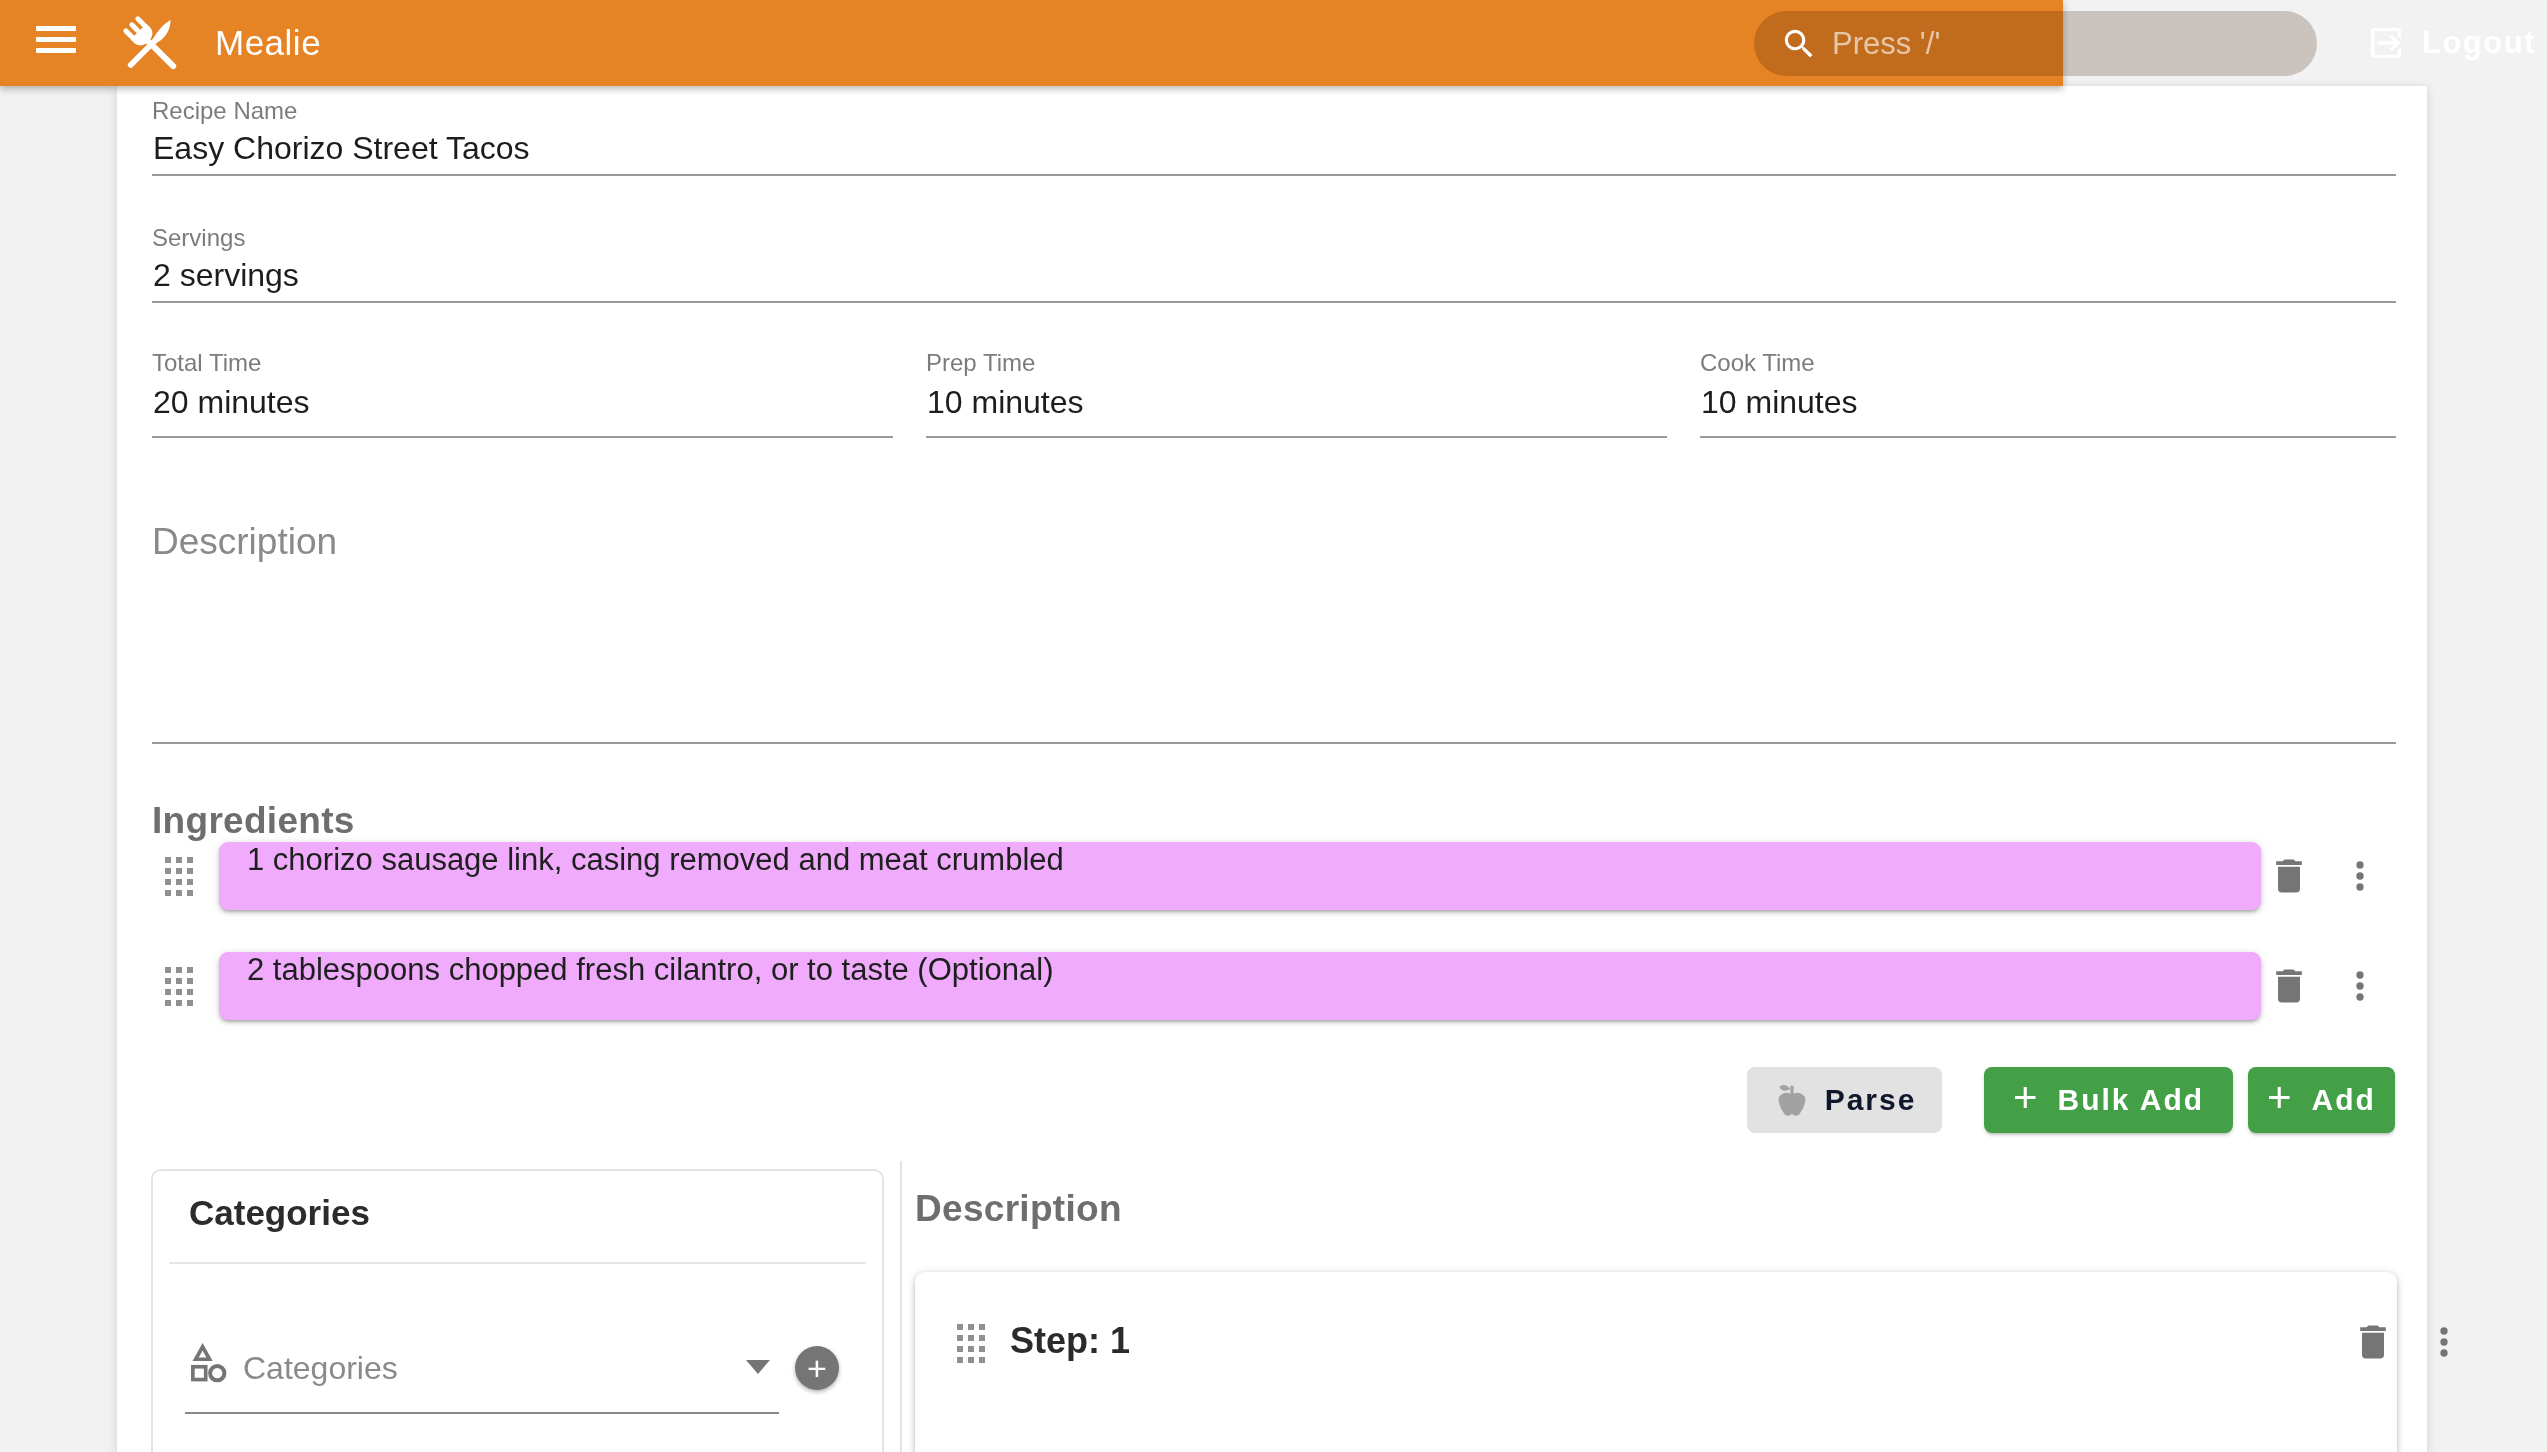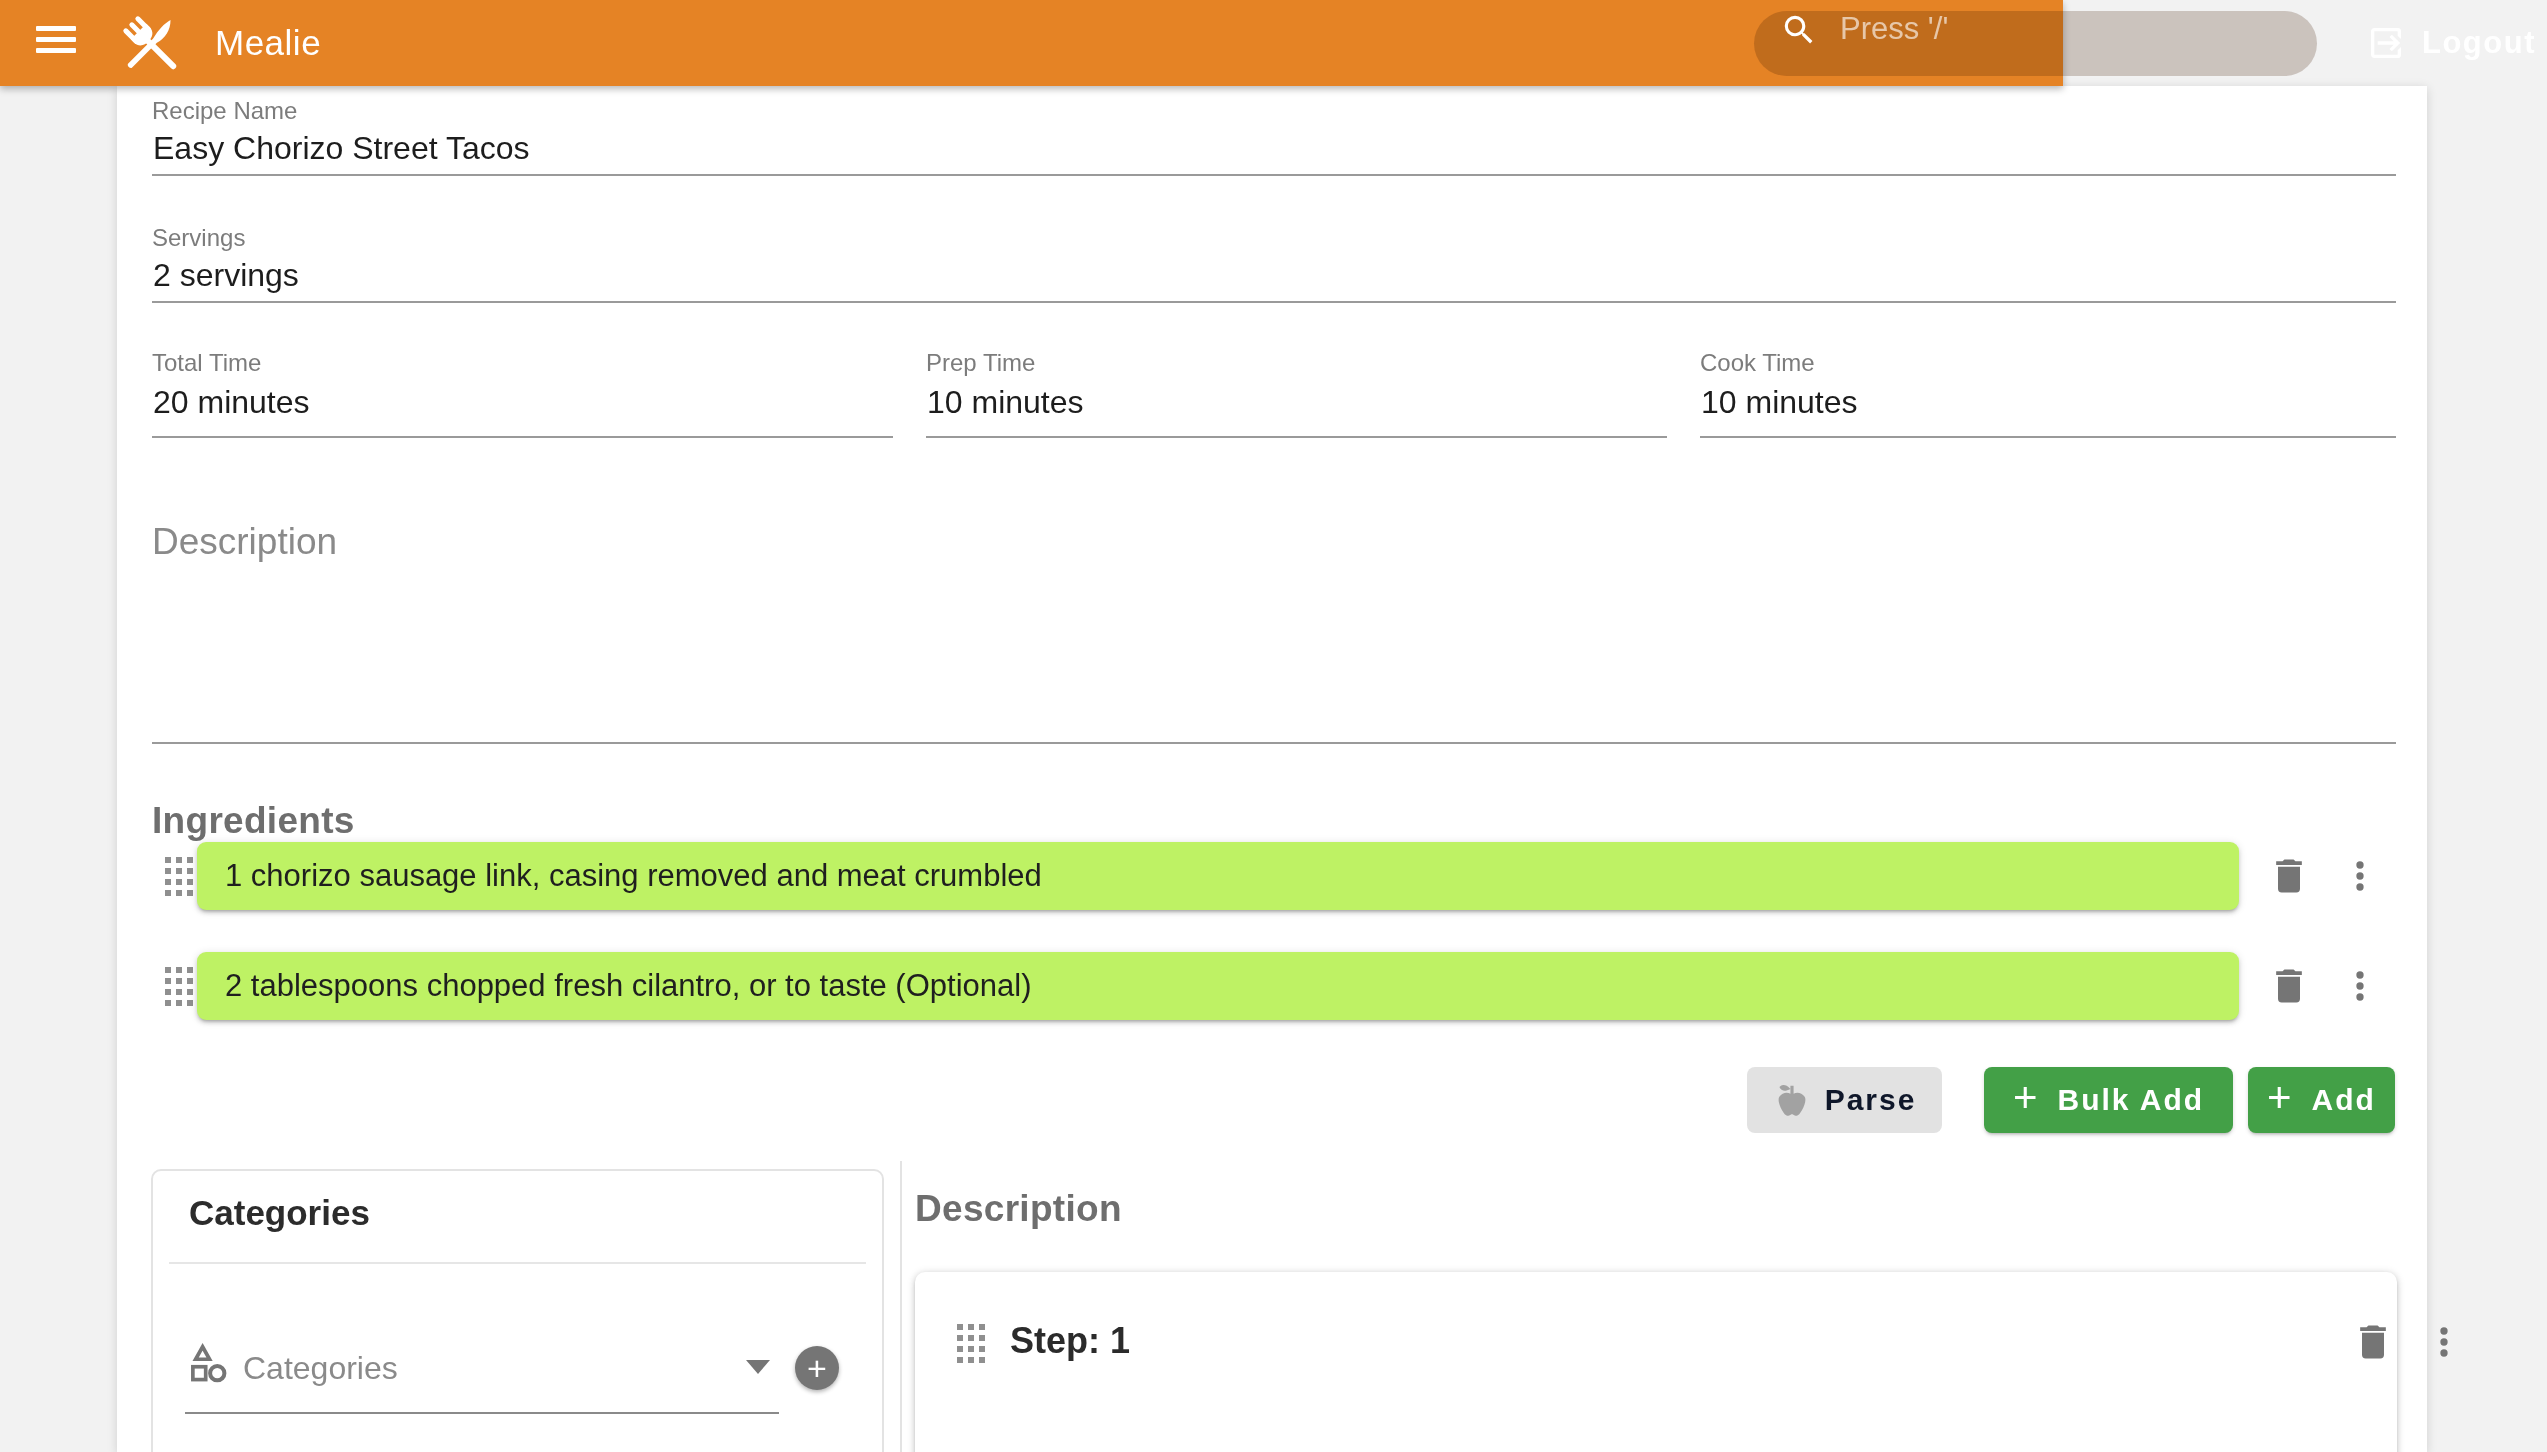--- a/index.html
+++ b/index.html
@@ -18,21 +18,21 @@
     box-shadow:0 3px 7px rgba(0,0,0,.28);
     z-index:50;
   }
   .hamburger{left:34px;top:24px;width:48px;height:40px;cursor:pointer;padding:2px;}
   .hamburger span{display:block;width:40px;height:5px;background:#fff;border-radius:1px;margin:0 0 6px 0;}
   .logo{left:115px;top:12px;width:74px;height:66px;}
   .app-title{left:215px;top:0;height:86px;line-height:86px;color:#fff;font-size:35px;font-weight:500;letter-spacing:0.5px;}
   .searchbar{
     left:1754px;top:11px;width:563px;height:65px;border-radius:33px;
     background:rgba(62,28,0,.22);
-    display:flex;cursor:text;gap:8px;
+    display:flex;align-items:center;cursor:text;
   }
   .searchbar svg{margin-left:26px;flex:0 0 auto;}
   .search-ph{color:rgba(255,255,255,.62);font-size:31px;margin-left:14px;}
   .logout{
     left:2366px;top:0;height:86px;display:flex;align-items:center;cursor:pointer;
   }
   .logout-label{color:#fff;font-size:31px;font-weight:700;letter-spacing:1.5px;margin-left:16px;}
 
   
   .main-card{
@@ -43,23 +43,23 @@
   
   .tf-label{position:absolute;font-size:24px;color:#7c7c7c;}
   .tf-label.big{font-size:37px;color:#8a8a8a;}
   .tf-value{position:absolute;font-size:32px;color:#1d1d1d;}
   .tf-line{position:absolute;height:0;border-bottom:2px solid #9a9a9a;}
 
   .section-heading{position:absolute;font-size:37px;font-weight:700;color:#6e6e6e;letter-spacing:0.3px;}
 
   
   .ing-row-card{
-    position:absolute;left:80px;width:2042px;height:68px;background:#bef264;border-radius:9px;
+    position:absolute;left:102px;width:2042px;height:68px;background:#f0abfc;border-radius:9px;
     box-shadow:0 3px 3px -2px rgba(0,0,0,.2),0 3px 4px 0 rgba(0,0,0,.14),0 1px 8px 0 rgba(0,0,0,.12);
-    display:flex;align-items:center;cursor:text;
+    display:flex;align-items:flex-start;cursor:text;
   }
   .ing-text{font-size:31px;color:#1f1f1f;margin-left:28px;white-space:nowrap;}
   .icon-btn{position:absolute;width:54px;height:54px;display:flex;align-items:center;justify-content:center;cursor:pointer;border-radius:50%;}
 
   
   .btn{
     position:absolute;height:66px;border-radius:8px;display:flex;align-items:center;justify-content:center;
     font-size:30px;font-weight:700;letter-spacing:2px;cursor:pointer;box-sizing:border-box;
     box-shadow:0 3px 3px -2px rgba(0,0,0,.2),0 2px 4px 0 rgba(0,0,0,.14);
   }

